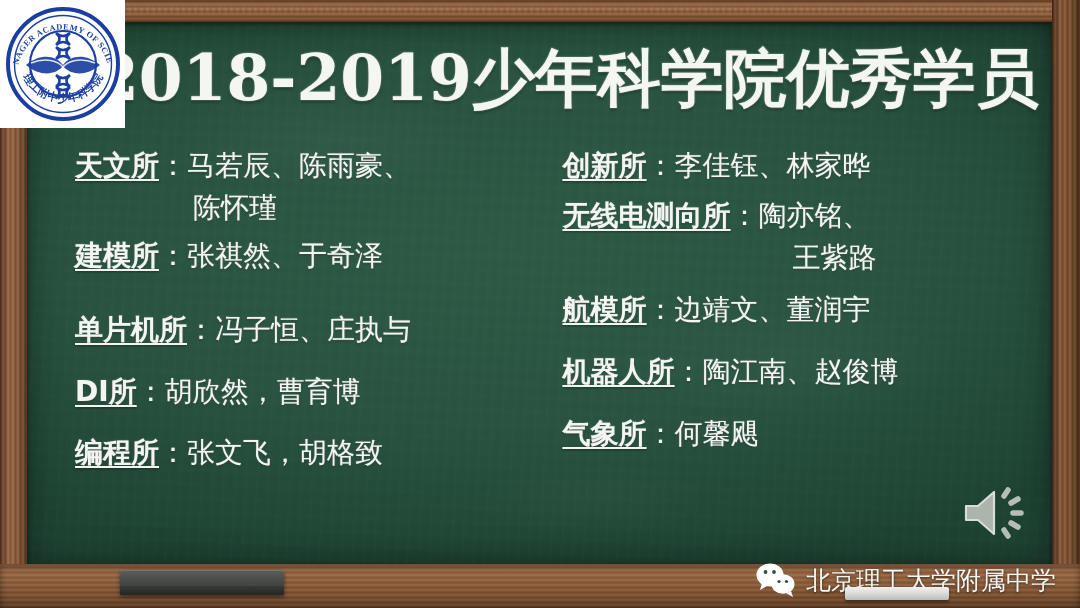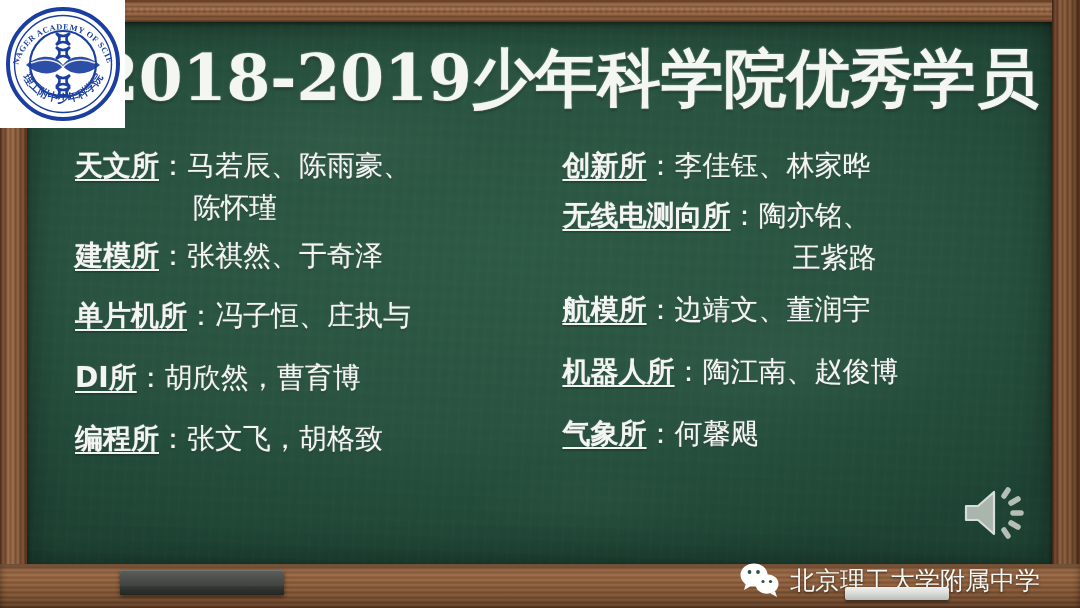--- a/index.html
+++ b/index.html
@@ -162,21 +162,21 @@
   .entry .cont {
     display: block;
     margin-top: 14px;
     font-weight: normal;
   }
   .col-left  .entry .cont { padding-left: 118px; }
   .col-right .entry .cont { padding-left: 230px; }
 
   
   .e-tianwen   { margin-bottom: 20px; }
-  .e-jianmo    { margin-bottom: 32px; }
+  .e-jianmo    { margin-bottom: 46px; }
   .e-danpianji { margin-bottom: 34px; }
   .e-di        { margin-bottom: 33px; }
   .e-biancheng { margin-bottom: 0; }
 
   .e-chuangxin { margin-bottom: 22px; }
   .e-wuxiandian{ margin-bottom: 24px; }
   .e-hangmo    { margin-bottom: 34px; }
   .e-jiqiren   { margin-bottom: 34px; }
   .e-qixiang   { margin-bottom: 0; }
 
@@ -214,21 +214,21 @@
     width: 76px;
     height: 62px;
     z-index: 5;
     opacity: 0.82;
   }
   .speaker svg { display: block; }
 
   
   .watermark {
     position: absolute;
-    right: 40px;
+    right: 24px;
     bottom: 10px;
     display: flex;
     align-items: center;
     gap: 9px;
     z-index: 5;
   }
   .wechat-icon {
     width: 42px; height: 36px;
     flex: 0 0 auto;
   }

